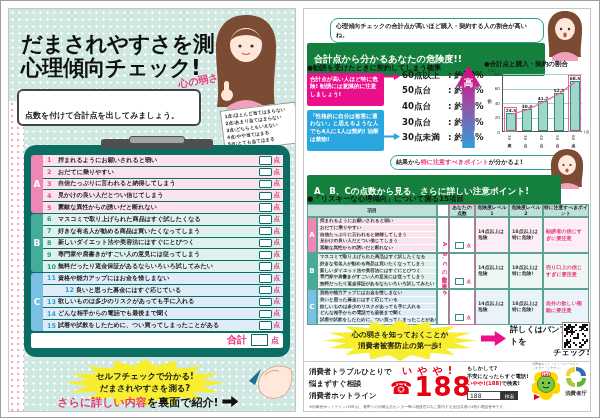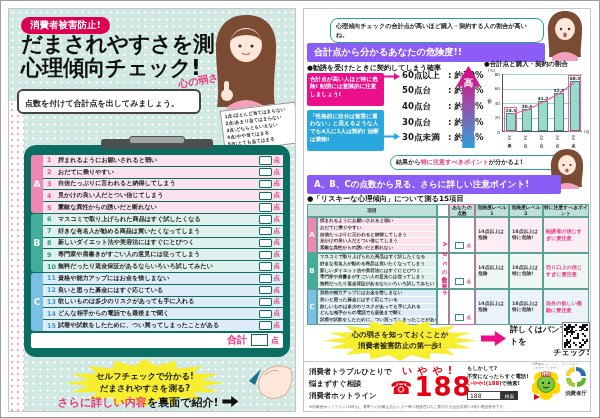--- a/index.html
+++ b/index.html
@@ -11,21 +11,21 @@
     background-size:7px 7px; }
   #right-page { left:302px; }
   .pink-strip { position:absolute; left:0; top:92px; width:15px; bottom:0; background-color:#fff;
     background-image: radial-gradient(circle, #f3abc9 1.4px, transparent 1.6px); background-size:6px 6px; }
   .badge { position:absolute; left:12px; top:8px; background:#dd0050; color:#fff; font-size:9.5px; font-weight:bold; padding:2px 9px; border-radius:9px; }
   .big-title { position:absolute; left:12px; top:23px; font-size:21.5px; font-weight:800; color:#101010; line-height:1.13; letter-spacing:-0.5px; }
   .scribble { position:absolute; left:170px; top:64px; color:#e8357d; font-size:10px; font-weight:bold; transform:rotate(-10deg); width:62px; line-height:1.15; }
   .bubble { position:absolute; left:8px; top:80px; width:184px; background:#fff; border:2px solid #444; border-radius:6px; padding:3px 6px; }
   .bubble .l1 { font-size:9.3px; font-weight:bold; color:#222; }
   .bubble .l1 .em { color:#e8357d; }
-  .bubble .l2 { font-size:8px; font-weight:bold; color:#222; margin-top:4px; }
+  .bubble .l2 { font-size:8px; font-weight:bold; color:#222; margin-top:16px; }
   .note-card { position:absolute; left:213px; top:97px; width:76px; background:#fff; border:1px solid #999; padding:2px 3px; transform:rotate(-7deg); }
   .note-card div { font-size:4.6px; font-weight:bold; color:#333; line-height:1.55; white-space:nowrap; }
   .clip-dark { position:absolute; left:92px; top:130px; width:112px; height:10px; background:#4d5050; border-radius:3px; }
   .clip-light { position:absolute; left:120px; top:127px; width:56px; height:8px; background:#9fa6a4; border-radius:3px; border:1.5px solid #4d5050; }
   .clipboard { position:absolute; left:15px; top:136px; width:266px; height:212px; background:#0c6e62; border-radius:12px; }
   .cl-inner { position:absolute; left:7px; top:10px; right:7px; bottom:6px; }
   .cl-group { display:flex; margin-bottom:1px; }
   .cl-spine { width:12px; border-radius:3px 0 0 3px; display:flex; align-items:center; justify-content:center; color:#fff; font-weight:800; font-size:9px; }
   .cl-rows { flex:1; }
   .cl-row { display:flex; align-items:center; height:10.8px; margin-bottom:1px; padding:0 3px 0 4px; }
@@ -44,21 +44,21 @@
   #left-star div { font-size:8.4px; font-weight:800; color:#1a1a1a; line-height:1.4; }
   .footer-line { position:absolute; left:14px; top:386px; width:250px; font-size:11px; font-weight:800; color:#111; text-align:center; }
   .footer-line .em { color:#e8357d; }
   .arrow-black { display:inline-block; width:16px; height:11px; background:#111; vertical-align:-1px; margin-left:4px;
     clip-path:polygon(0 32%,55% 32%,55% 0,100% 50%,55% 100%,55% 68%,0 68%); }
   
   .r-bubble { position:absolute; border:1.6px solid #2aa18f; border-radius:8px; background:#fff; font-weight:bold; color:#222; }
   #r-bubble1 { left:26px; top:9px; width:214px; padding:2.5px 5px; font-size:6.1px; }
   #r-bubble2 { left:86px; top:146px; width:172px; padding:2px 5px; font-size:6.1px; }
   .r-bubble .em { color:#e8357d; }
-  .greenbar { position:absolute; background:#8b5cf6; color:#fff; font-weight:800; border-radius:2px; display:flex; align-items:center; padding-left:7px; height:19px; }
+  .greenbar { position:absolute; background:#15803d; color:#fff; font-weight:800; border-radius:2px; display:flex; align-items:center; padding-left:7px; height:33px; }
   #greenbar1 { left:3px; top:34px; width:238px; font-size:9.2px; }
   #greenbar2 { left:3px; top:166px; width:254px; font-size:8.6px; }
   .mini-heading { position:absolute; font-weight:800; color:#111; }
   #rate-heading { left:3px; top:54px; font-size:7px; }
   #chart-title { left:180px; top:51px; font-size:6.5px; }
   #table-heading { left:3px; top:185px; font-size:7.3px; }
   .info-box { position:absolute; color:#fff; font-weight:bold; font-size:5.6px; line-height:1.4; padding:2.5px 3px; border-radius:2px; }
   #pink-box { left:3px; top:64px; width:77px; height:33px; background:#ec0f8c; }
   #blue-box { left:3px; top:101px; width:77px; height:41px; background:#2ba7df; }
   .h-arrow { position:absolute; width:16px; height:7px; clip-path:polygon(0 36%,62% 36%,62% 0,100% 50%,62% 100%,62% 64%,0 64%); }
@@ -123,21 +123,20 @@
   #fine-print { position:absolute; left:5px; top:395px; width:250px; font-size:3.7px; color:#666; white-space:nowrap; overflow:hidden; }
   svg { display:block; }
 </style>
 </head>
 <body>
 
 <div class="canvas">
 
   <section class="page" id="left-page">
     <div class="pink-strip"></div>
-    <div class="badge">消費者被害防止!</div>
     <div class="big-title">
       <div>だまされやすさを測る</div>
       <div>心理傾向チェック!</div>
     </div>
     <div class="scribble">心の弱さを診断!</div>
     <div class="bubble">
       <div class="l2">点数を付けて合計点を出してみましょう。</div>
     </div>
 
     <svg style="position:absolute; right:2px; top:2px;" width="94" height="130" viewBox="0 0 94 130">
@@ -235,21 +234,21 @@
           <div class="cl-group">
             <div class="cl-spine" style="background: rgb(121, 192, 228);">C</div>
             <div class="cl-rows">
               <div class="cl-row" style="background: rgb(221, 236, 247);">
                 <span class="cl-num" style="color: rgb(58, 155, 213);">11</span>
                 <span class="cl-text">資格や能力アップにはお金を惜しまない</span>
                 <span class="score-box"></span>
                 <span class="ten">点</span>
               </div>
               <div class="cl-row" style="background: rgb(221, 236, 247);">
-                <span class="cl-num" style="color: rgb(58, 155, 213);">12</span>
+                <span class="cl-num" style="color: rgb(58, 155, 213); margin-left: 18px;">12</span>
                 <span class="cl-text">良いと思った募金にはすぐ応じている</span>
                 <span class="score-box"></span>
                 <span class="ten">点</span>
               </div>
               <div class="cl-row" style="background: rgb(221, 236, 247);">
                 <span class="cl-num" style="color: rgb(58, 155, 213);">13</span>
                 <span class="cl-text">欲しいものは多少のリスクがあっても手に入れる</span>
                 <span class="score-box"></span>
                 <span class="ten">点</span>
               </div>

